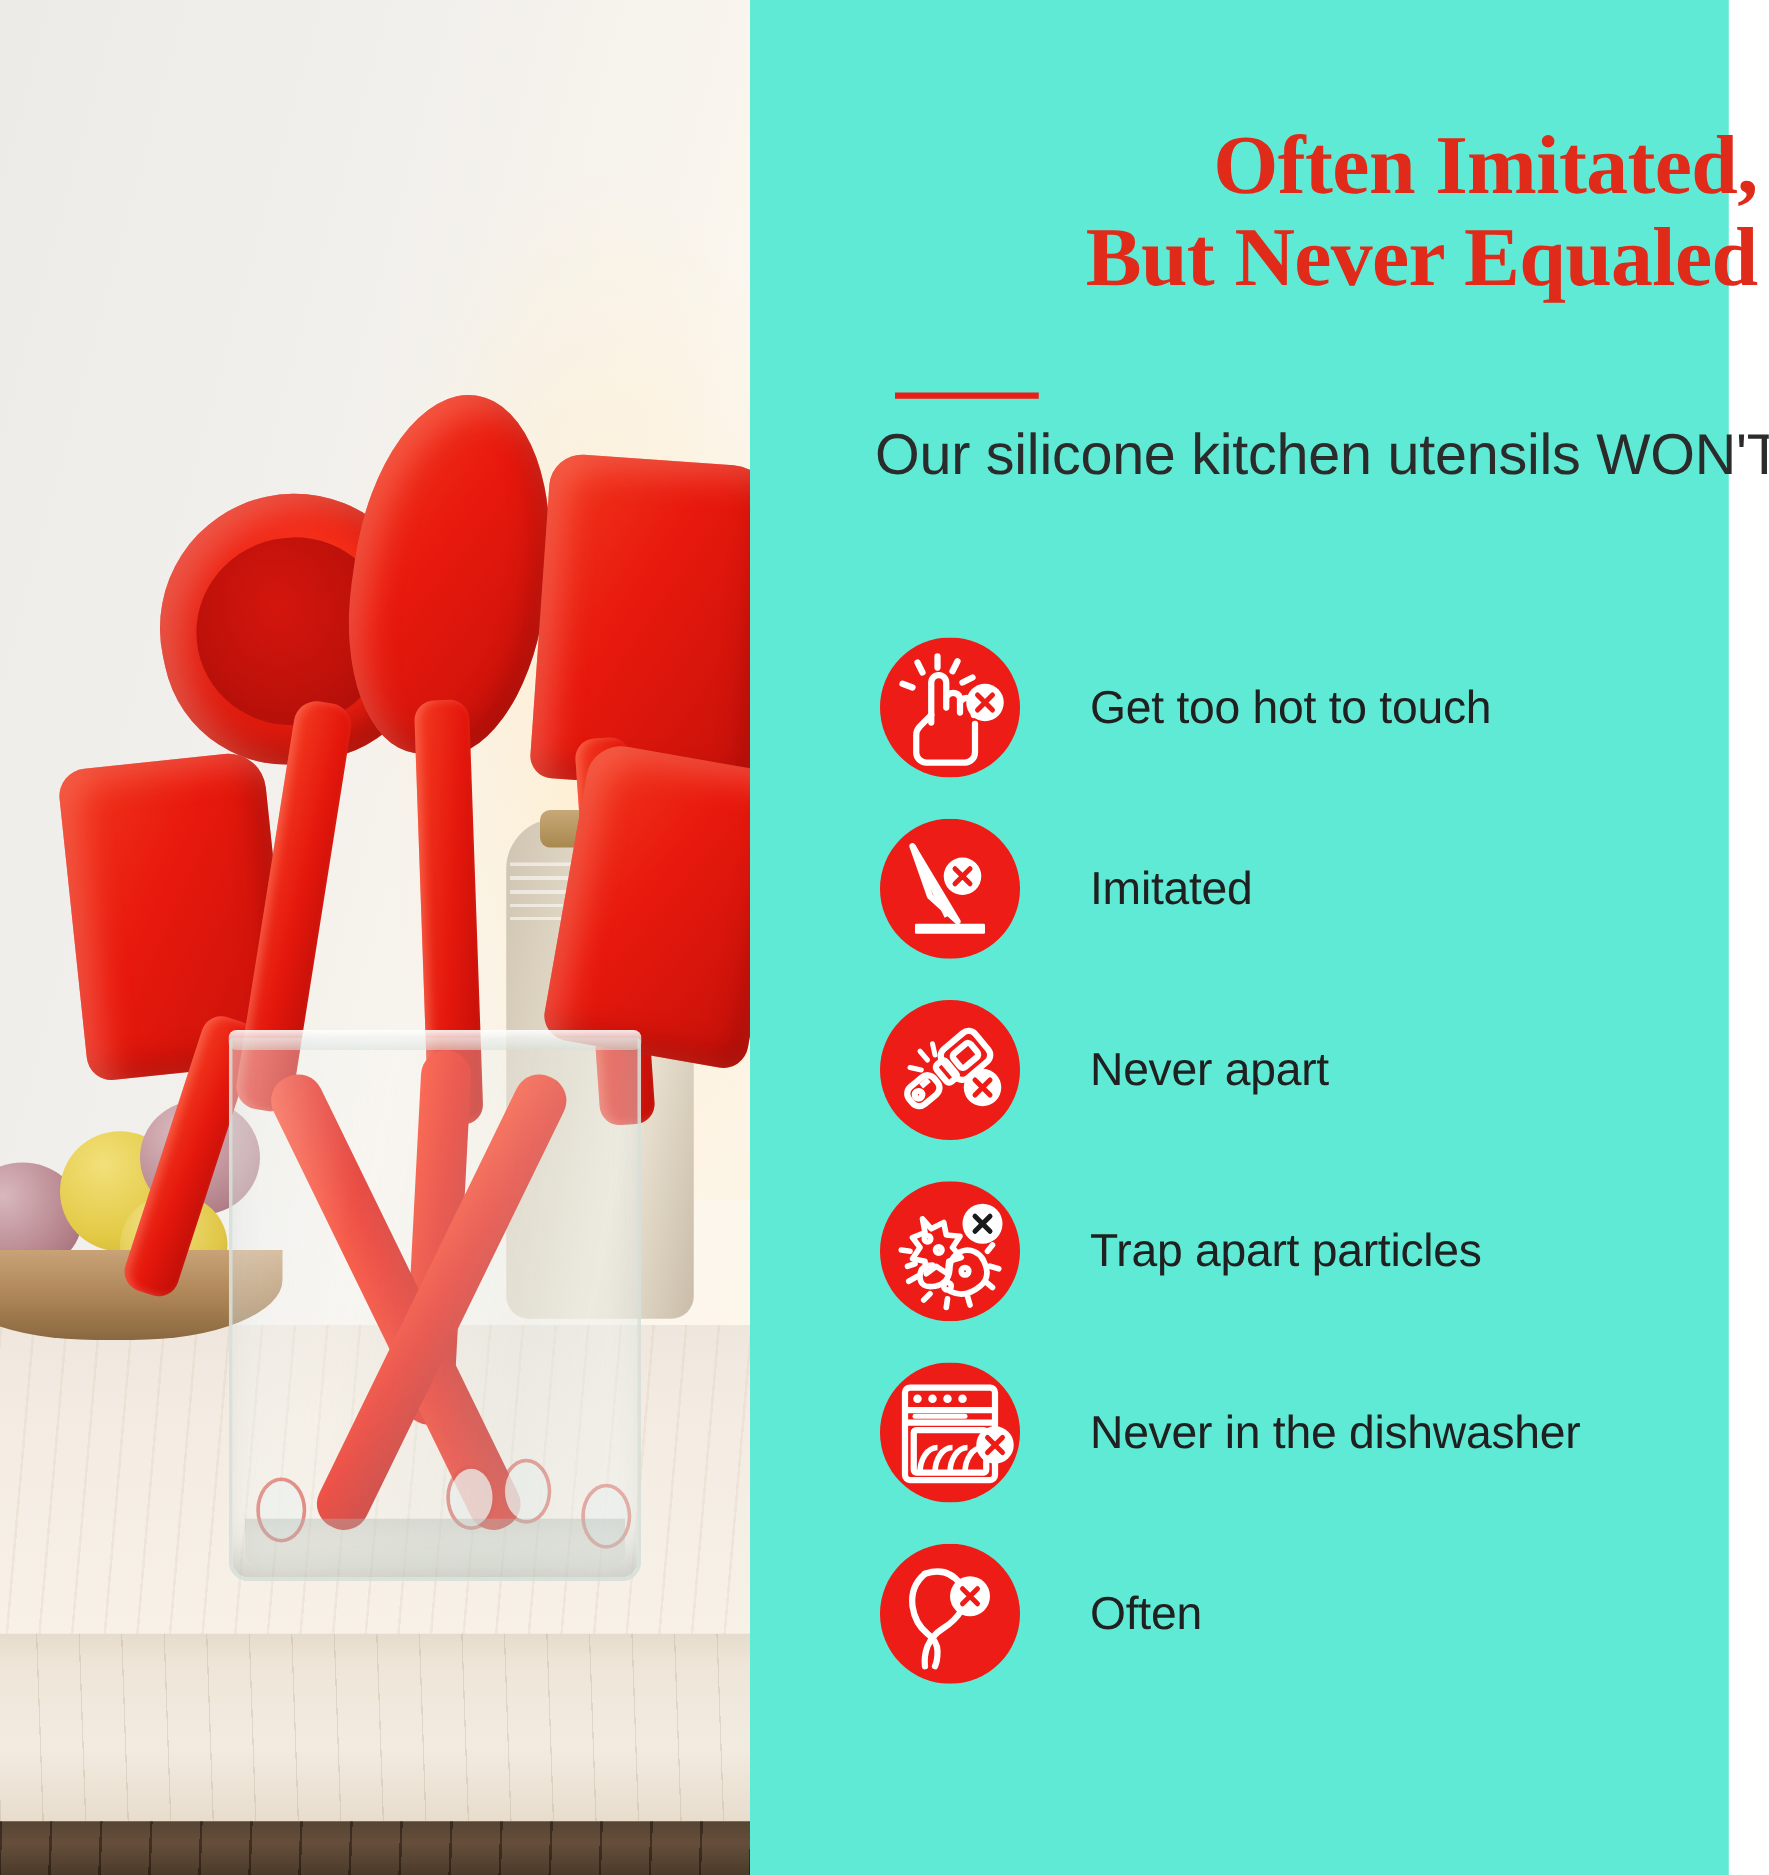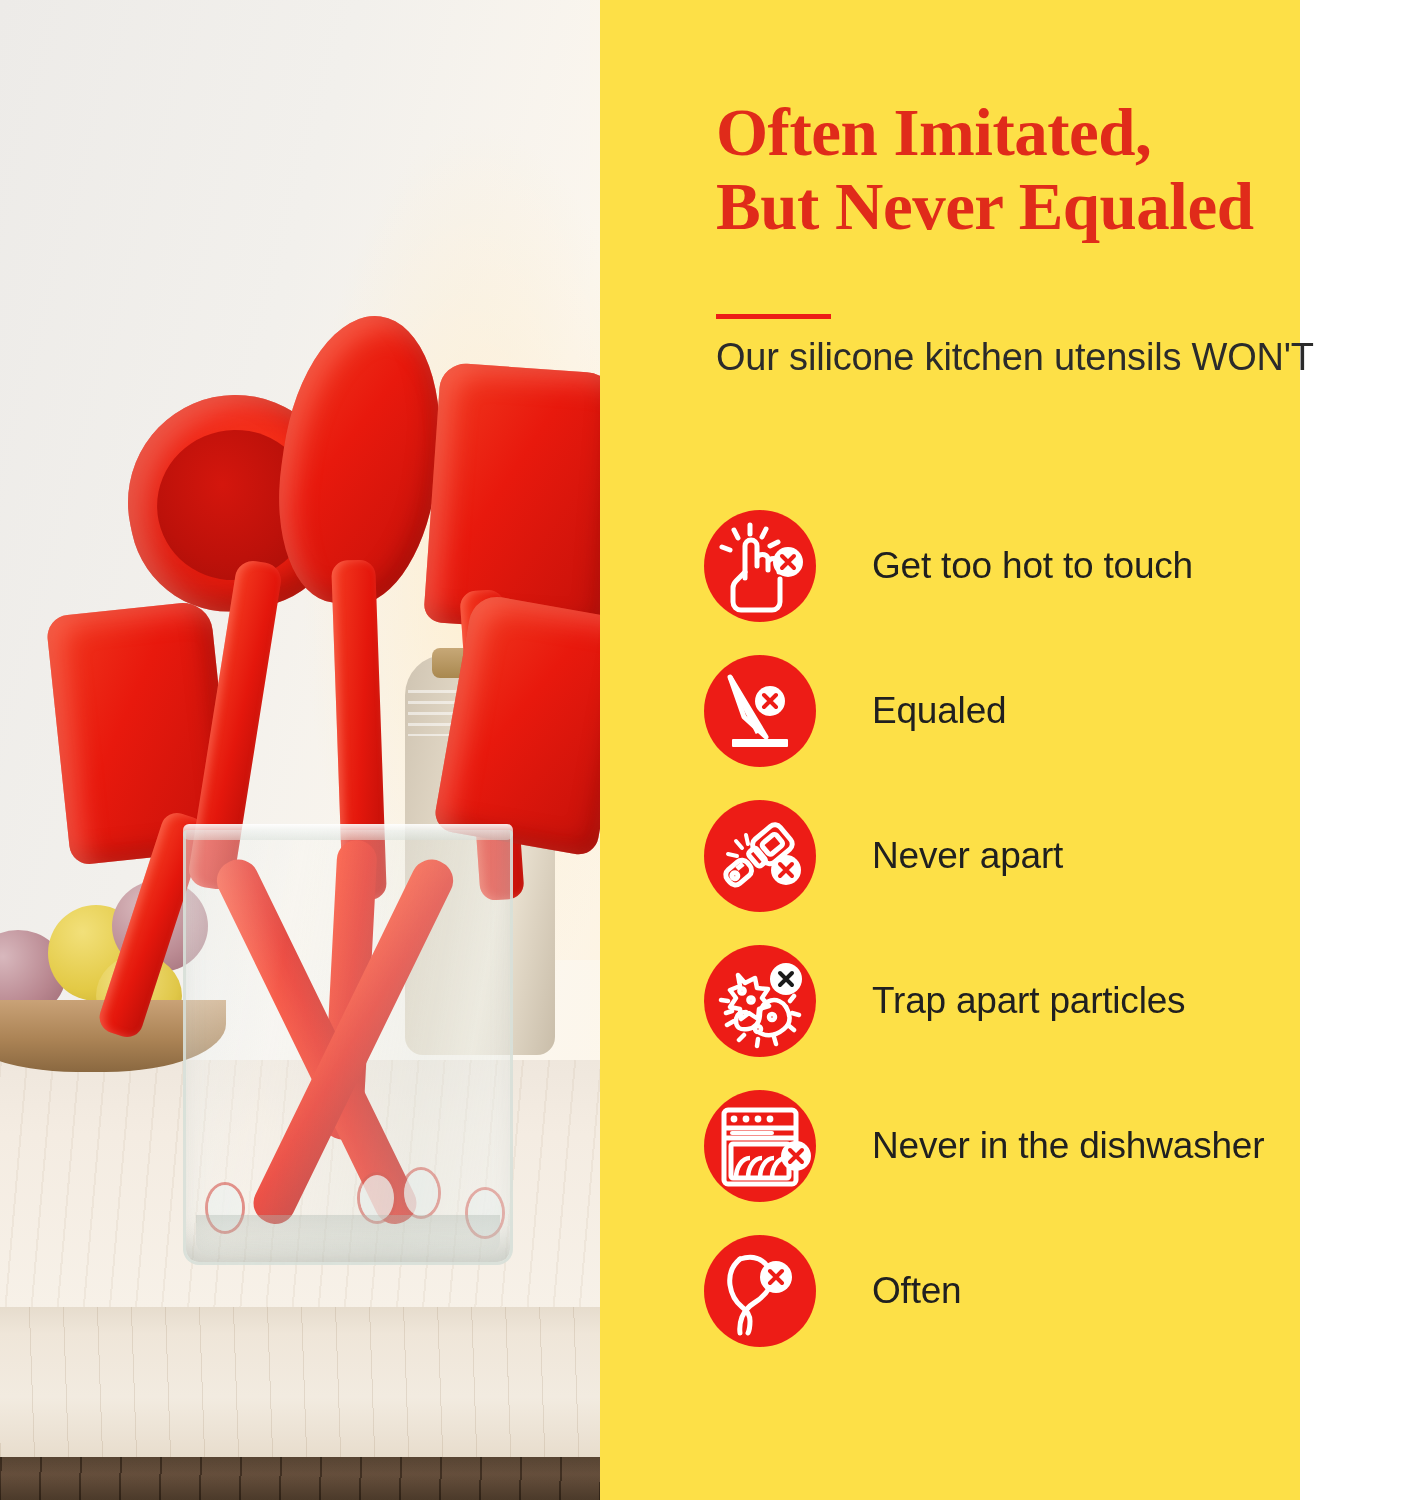--- a/index.html
+++ b/index.html
@@ -114,31 +114,31 @@
              transform-origin:top center; }
   .cross-b { left:420px; top:862px; width:42px; height:400px; transform:rotate(26deg);
              transform-origin:top center; }
   .cross-c { left:330px; top:840px; width:40px; height:300px; transform:rotate(3deg); }
   .hole { position:absolute; width:34px; height:46px; border-radius:50%;
           background:rgba(234,238,234,.78); box-shadow:0 0 0 3px rgba(200,22,12,.6); }
   .h1 { left:208px; top:1185px; } .h2 { left:360px; top:1175px; }
   .h3 { left:404px; top:1170px; } .h4 { left:468px; top:1190px; }
 
   
-  .content { position:relative; width:700px; height:1500px; background:#fde047; }
+  .content { position:relative; width:783px; height:1500px; background:#5eead4;text-align:right; }
 
   .headline { position:absolute; left:116px; top:96px; width:690px;
       font-family:"Liberation Serif", serif; font-weight:700; font-size:67px;
       line-height:1.10; letter-spacing:-.5px; }
   .headline .l { display:block; white-space:nowrap; }
 
   .rule { position:absolute; left:116px; top:314px; width:115px; height:5px; }
 
-  .subtitle { position:absolute; left:116px; top:336px; width:700px;
-      font-size:38px; font-weight:300; color:#2b2b2b; letter-spacing:-.2px; white-space:nowrap; }
+  .subtitle { position:absolute; left:100px; top:336px; width:700px;
+      font-size:46px; font-weight:300; color:#2b2b2b; letter-spacing:-.2px; white-space:nowrap; }
 
   .list { position:absolute; left:104px; top:510px; width:700px; }
   .row { position:relative; height:145px; display:flex; align-items:flex-start; }
   .badge { position:relative; width:112px; height:112px; border-radius:50%; flex:0 0 112px; }
   .badge svg { position:absolute; inset:0; width:112px; height:112px; }
   .row-label { margin-left:56px; font-size:37px; font-weight:300; color:#202020;
       line-height:112px; letter-spacing:-.2px; white-space:nowrap; }
 </style>
 </head>
 <body>
@@ -221,21 +221,21 @@
             <circle cx="56" cy="56" r="56" class="bg" fill="#ED1C16"></circle>
             <g fill="none" stroke="#fff" stroke-width="5" stroke-linejoin="round">
               <path d="M26 22 L62 82 L40 62 Z"></path>
               <path d="M26 22 L54 78"></path>
             </g>
             <rect x="28" y="84" width="56" height="8" fill="#fff" rx="1"></rect>
             <circle cx="66" cy="46" r="15" fill="#fff"></circle>
             <path d="M60 40 l12 12 M72 40 l-12 12" stroke="#ED1C16" stroke-width="4" stroke-linecap="round"></path>
           </svg>
         </div>
-        <div class="row-label">Equaled</div>
+        <div class="row-label">Imitated</div>
       </div>
 
       <div class="row">
         <div class="badge">
           <svg viewBox="0 0 112 112">
             <circle cx="56" cy="56" r="56" class="bg" fill="#ED1C16"></circle>
             <g fill="none" stroke="#fff" stroke-width="5" stroke-linejoin="round" transform="rotate(-40 56 56)">
               <rect x="56" y="40" width="34" height="30" rx="7"></rect>
               <rect x="64" y="48" width="18" height="14" rx="3"></rect>
               <rect x="48" y="46" width="10" height="18" rx="3"></rect>

